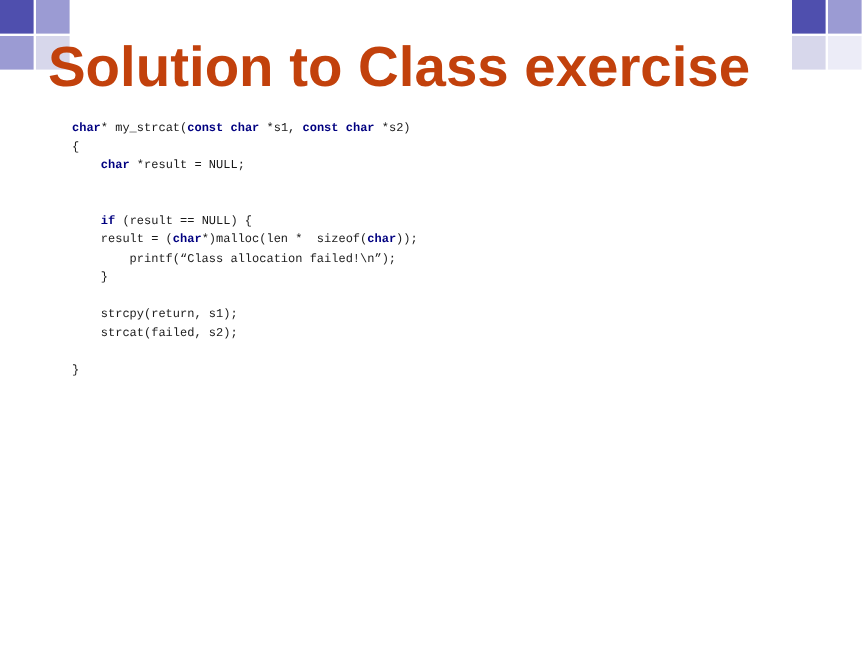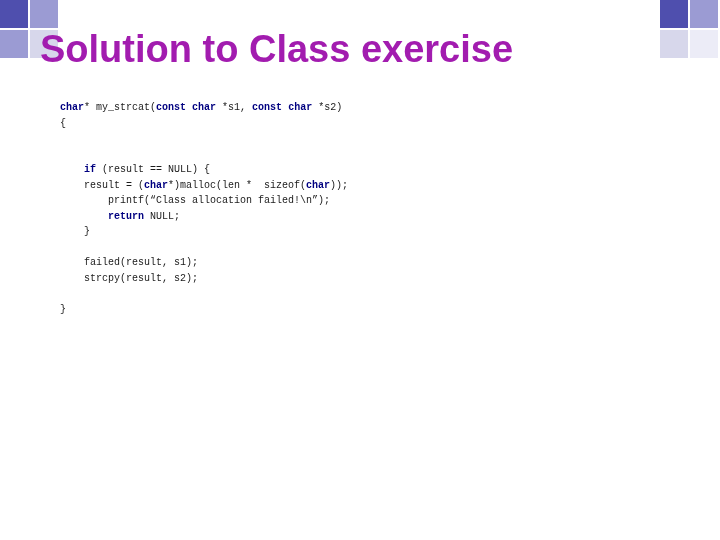--- a/index.html
+++ b/index.html
@@ -30,23 +30,23 @@
       top: 0;
       right: 0;
       width: 120px;
       height: 60px;
     }
 
     .slide-title {
       position: absolute;
       top: 28px;
       left: 40px;
-      font-size: 38px;
+      font-size: 47px;
       font-weight: bold;
-      color: #a21caf;
+      color: #c2410c;
       font-family: Arial, sans-serif;
     }
 
     .code-block {
       position: absolute;
       top: 100px;
       left: 60px;
       font-family: Liberation Mono, monospace;
       font-size: 10px;
       line-height: 1.55;
@@ -82,25 +82,25 @@
     <rect x="60" y="30" width="28" height="28" fill="#b0b0d8" opacity="0.5"></rect>
     <rect x="90" y="30" width="28" height="28" fill="#d0d0ec" opacity="0.4"></rect>
   </svg>
 </div>
 
 <h1 class="slide-title">Solution to Class exercise</h1>
 
 <div class="code-block">
   <span class="code-line"><span class="kw">char</span>* my_strcat(<span class="kw">const</span> <span class="kw">char</span> *s1, <span class="kw">const</span> <span class="kw">char</span> *s2)</span>
   <span class="code-line">{</span>
+  <span class="code-line">    <span class="kw">char</span> *result = NULL;</span>
   <span class="code-line"> </span>
   <span class="code-line"> </span>
   <span class="code-line">    <span class="kw">if</span> (result == NULL) {</span>
   <span class="code-line">    result = (<span class="kw">char</span>*)malloc(len *  sizeof(<span class="kw">char</span>));</span>
   <span class="code-line">        printf(“Class allocation failed!\n”);</span>
-  <span class="code-line">        <span class="kw">return</span> NULL;</span>
   <span class="code-line">    }</span>
   <span class="code-line"> </span>
-  <span class="code-line">    failed(result, s1);</span>
-  <span class="code-line">    strcpy(result, s2);</span>
+  <span class="code-line">    strcpy(return, s1);</span>
+  <span class="code-line">    strcat(failed, s2);</span>
   <span class="code-line"> </span>
   <span class="code-line">}</span>
 </div>
 
 </body></html>

